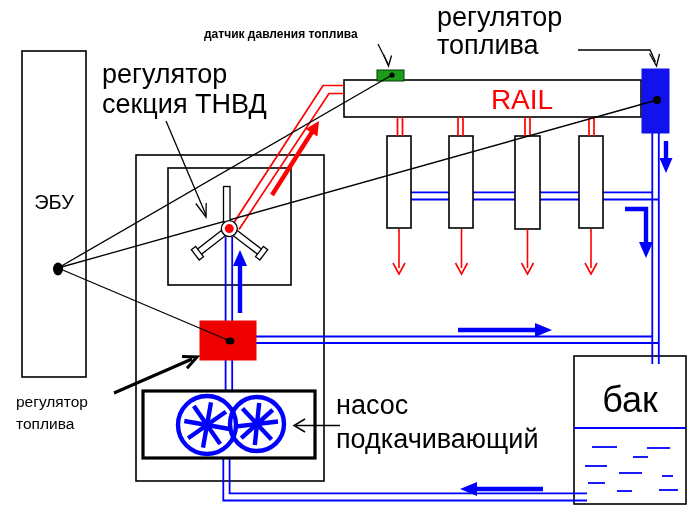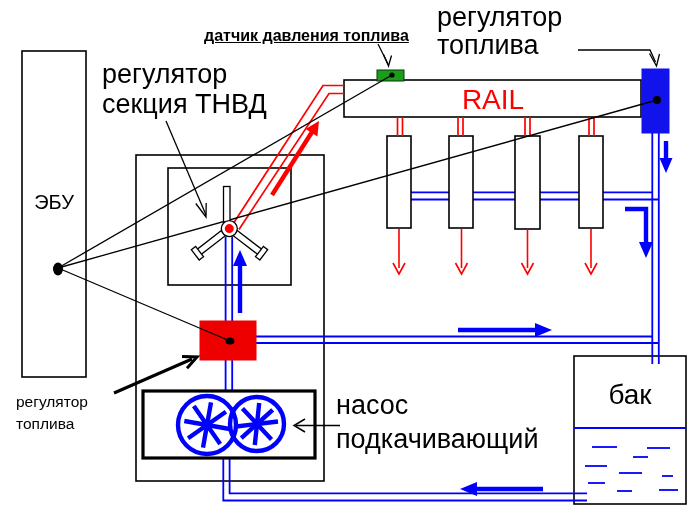--- a/index.html
+++ b/index.html
@@ -2,24 +2,24 @@
 <html><head>
 <meta charset="utf-8">
 <style>
   html,body{margin:0;padding:0;background:#ffffff;}
   #stage{position:relative;width:700px;height:525px;background:#fff;overflow:hidden;
          font-family:"Liberation Sans","DejaVu Sans",sans-serif;}
   #stage svg{position:absolute;left:0;top:0;}
   .lbl{position:absolute;color:#000;white-space:nowrap;}
   .lbl-big{font-size:27px;line-height:30px;}
   .lbl-ecu{font-size:20px;}
-  .lbl-sensor{font-size:16px;font-weight:bold;text-decoration:underline;}
+  .lbl-sensor{font-size:12px;font-weight:bold;}
   .lbl-small{font-size:15.5px;line-height:22px;}
   .lbl-rail{font-size:28px;color:#ff0000;}
-  .lbl-tank{font-size:28px;}
+  .lbl-tank{font-size:36px;}
   .ctr{text-align:center;}
 </style>
 </head>
 <body>
 
 <div id="stage">
 
 <svg width="700" height="525" viewBox="0 0 700 525">
 
   <g fill="#ffffff" stroke="#000000" stroke-width="1.6">
@@ -186,21 +186,21 @@
   <div class="lbl lbl-big" style="left:437px;top:4px;line-height:27.5px;">
     <div>регулятор</div>
     <div>топлива</div>
   </div>
 
   <div class="lbl lbl-big" style="left:102px;top:59px;">
     <div>регулятор</div>
     <div>секция ТНВД</div>
   </div>
 
-  <div class="lbl lbl-rail ctr" style="left:344px;top:84px;width:298px;">RAIL</div>
+  <div class="lbl lbl-rail ctr" style="left:344px;top:84px;width:356px;">RAIL</div>
 
   <div class="lbl lbl-small" style="left:16px;top:391px;">
     <div>регулятор</div>
     <div>топлива</div>
   </div>
 
   <div class="lbl lbl-big" style="left:336px;top:388px;line-height:34px;">
     <div>насос</div>
     <div>подкачивающий</div>
   </div>

